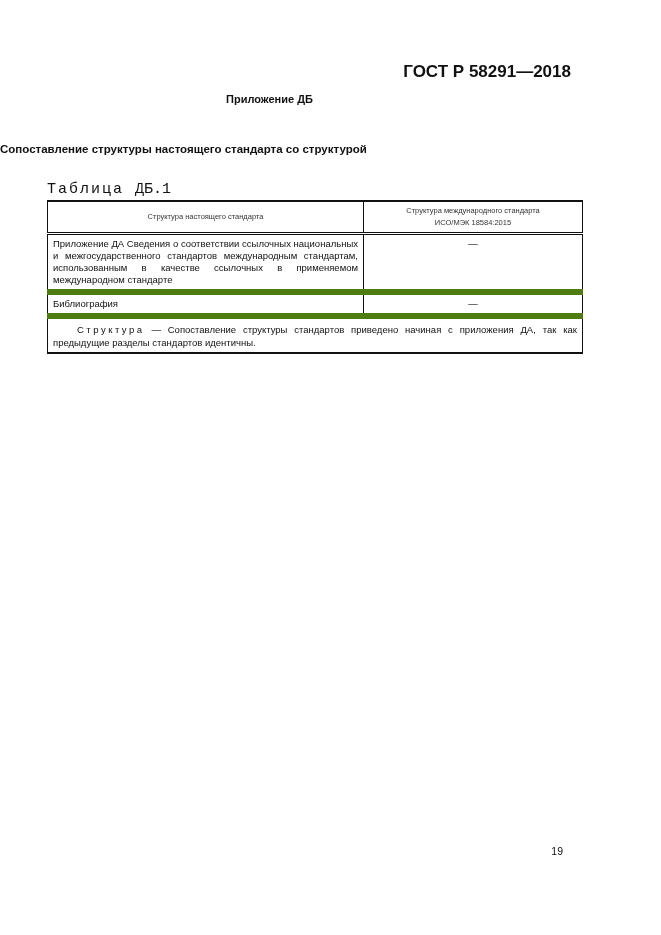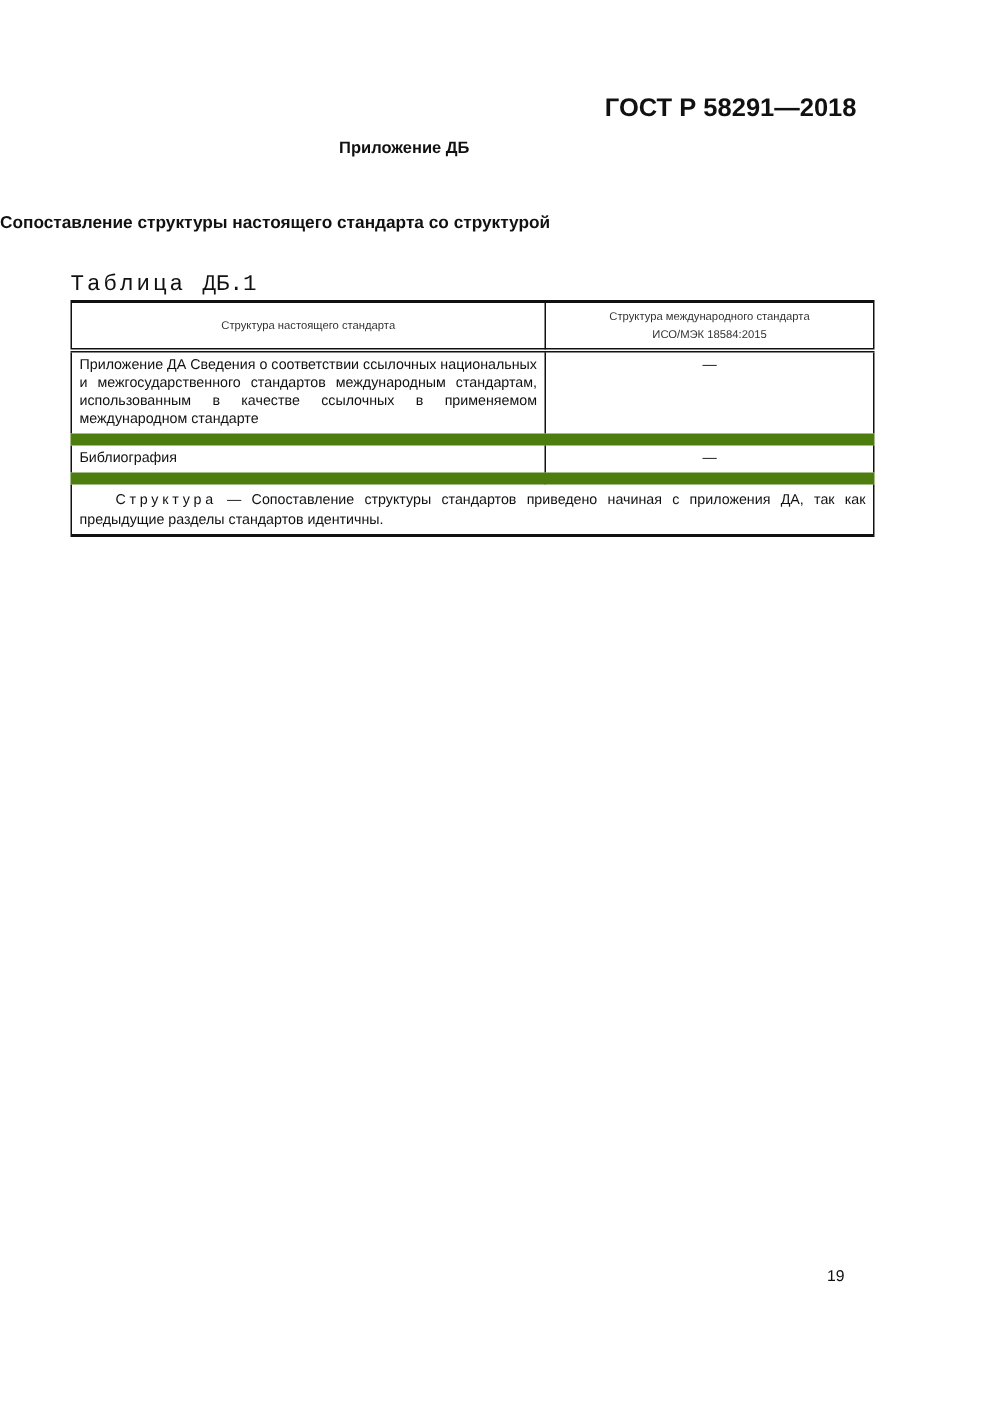--- a/index.html
+++ b/index.html
@@ -9,21 +9,21 @@
   .title { position:absolute; top:142px; left:0; width:661px; text-align:left; font-size:11.5px; font-weight:bold; line-height:14px; }
   .table-caption { position:absolute; top:181px; left:47px; font-size:15px; letter-spacing:2px;font-family:Liberation Mono, monospace; }
   .table-caption .num { letter-spacing:0; }
   table { position:absolute; top:200px; left:47px; width:536px; border-collapse:collapse; font-size:9.5px; }
   table { border-top:2px solid #111; border-bottom:2px solid #111; }
   td, th { border:1px solid #111; padding:3px 5px; vertical-align:top; line-height:12px; }
   th { font-weight:normal; font-size:7.5px; text-align:center; vertical-align:middle; height:24px; color:#333; }
   thead tr { border-bottom:3px double #111; }
   td.left { text-align:justify; width:305px; }
   td.right { text-align:center; }
-  tr.thick-top td { border-top:8px solid #4d7c0f; }
+  tr.thick-top td { border-top:6px solid #4d7c0f; }
   td.note { font-size:9.5px; padding:4px 5px 3px; line-height:13px; text-align:justify; }
   .note-label { letter-spacing:2.5px; margin-left:24px; }
   .page-num { position:absolute; top:845px; right:98px; font-size:10.5px; }
 </style>
 </head>
 <body>
 
 <div class="std-code">ГОСТ Р 58291—2018</div>
 
 <div class="appendix">

